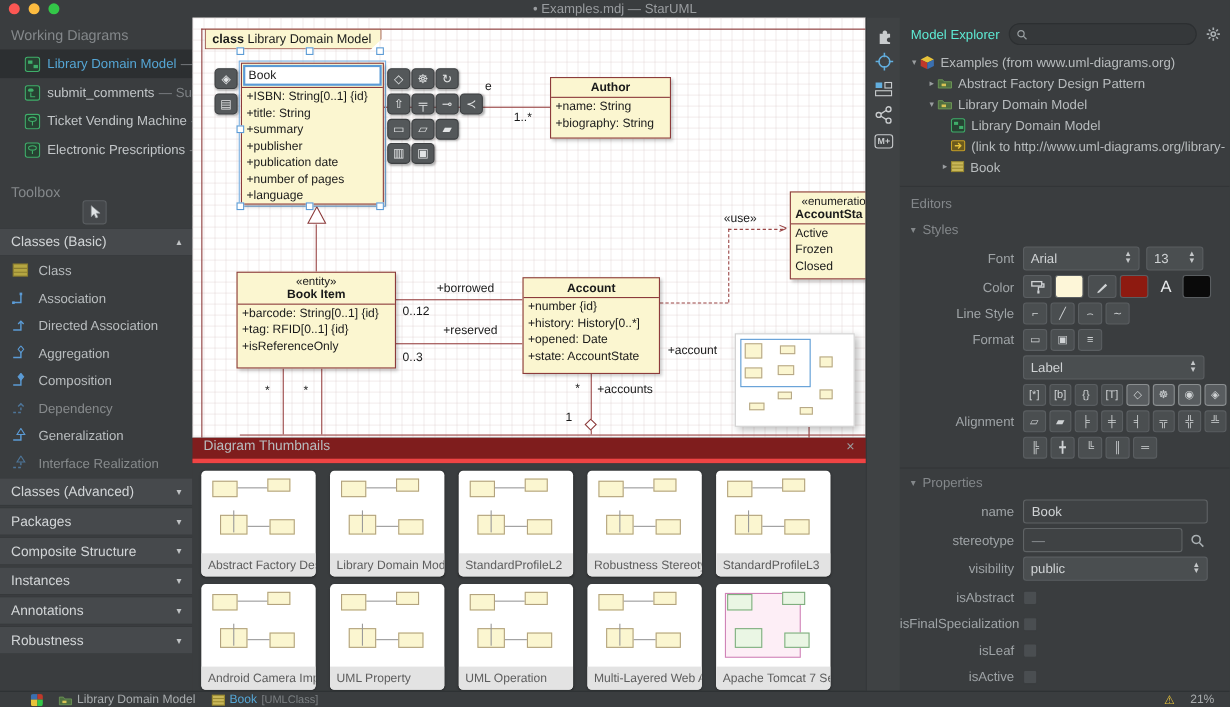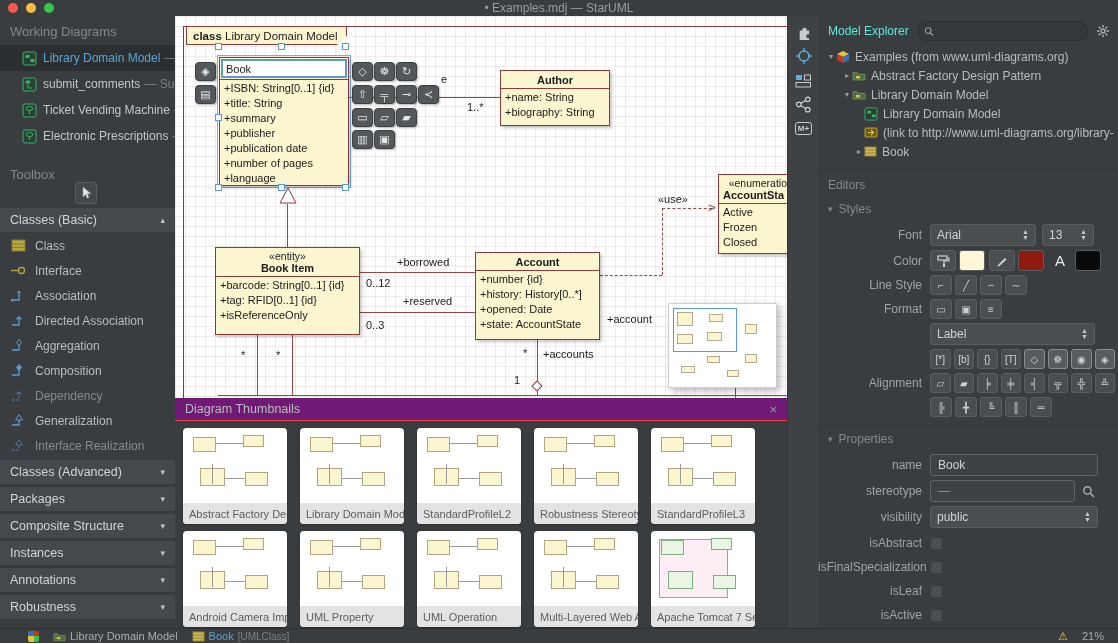--- a/index.html
+++ b/index.html
@@ -71,21 +71,21 @@
   .dd{height:22px;background:#4a4e50;border:1px solid #5a5e61;border-radius:3px;display:flex;align-items:center;padding:0 6px;color:#d0d3d5;cursor:pointer}
   .dd .ud{margin-left:auto;font-size:7px;line-height:6px;color:#c5c8ca;text-align:center}
   .sbtn{width:22px;height:20px;background:#4a4e50;border:1px solid #5a5e61;border-radius:3px;color:#cfd2d4;display:flex;align-items:center;justify-content:center;font-size:10px;margin-right:3px;cursor:pointer}
   .sbtn.on{background:#585c5f;border-color:#8a8e90}
   .sw{width:26px;height:21px;border-radius:3px;border:1px solid #5a5e61;margin-right:4px;cursor:pointer}
   .fld{height:22px;background:#3f4244;border:1px solid #5f6365;border-radius:3px;color:#d0d3d5;display:flex;align-items:center;padding:0 7px}
   .fld input{background:transparent;border:none;outline:none;color:#d0d3d5;font-size:12px;width:100%}
   .cb{width:13px;height:13px;background:#4a4e51;border:1px solid #3a3d3f;border-radius:2px;cursor:pointer}
   
   .thumbs{position:absolute;left:175px;top:398px;width:612px;height:230px;background:#3a3d3f}
-  .thumbs-h{height:23px;background:#701a75;border-bottom:1px solid #ef4444;display:flex;align-items:center;padding:0 10px;color:#b8bcbe;font-size:12.5px}
+  .thumbs-h{height:23px;background:#7f1d1d;border-bottom:4px solid #ef4444;display:flex;padding:0 10px;color:#b8bcbe;font-size:12.5px}
   .thumbs-h .x{margin-left:auto;color:#9a9ea0;font-size:13px;cursor:pointer}
   .cards{display:flex;gap:13px;padding:7px 0 0 8px}
   .card{width:104px;height:96px;background:#fff;border-radius:4px;overflow:hidden;position:relative;cursor:pointer;box-shadow:0 1px 2px rgba(0,0,0,.3)}
   .card .cap{position:absolute;left:0;right:0;bottom:0;height:21px;background:#e3e3e3;color:#5d5d5d;font-size:11px;display:flex;align-items:center;padding-left:6px;white-space:nowrap;overflow:hidden}
   .card .mb{position:absolute;background:#fbf6d0;border:1px solid #b3a37e}
   .card .ml{position:absolute;background:#9a9a9a}
   .card .mb1{left:10%;top:9%;width:22%;height:16%}
   .card .mb2{left:58%;top:7%;width:20%;height:13%}
   .card .mb3{left:16%;top:42%;width:24%;height:18%}
   .card .mb4{left:60%;top:46%;width:22%;height:14%}
@@ -170,27 +170,20 @@
   <div class="tool">
     <svg width="17" height="13" viewBox="0 0 17 13">
         <rect x="2" y="1" width="13" height="11" fill="#b5a642" stroke="#8a7d2f"></rect>
         <line x1="2" y1="5" x2="15" y2="5" stroke="#8a7d2f"></line>
         <line x1="2" y1="8.5" x2="15" y2="8.5" stroke="#8a7d2f"></line>
       </svg>
     <span>Class</span>
   </div>
   <div class="tool">
     <svg width="17" height="13" viewBox="0 0 17 13">
-        <line x1="1" y1="6.5" x2="8" y2="6.5" stroke="#b5a642" stroke-width="1.4"></line>
-        <circle cx="11.5" cy="6.5" r="3" fill="none" stroke="#b5a642" stroke-width="1.4"></circle>
-      </svg>
-    <span>Interface</span>
-  </div>
-  <div class="tool">
-    <svg width="17" height="13" viewBox="0 0 17 13">
         <polyline points="2,11 9,11 9,3" fill="none" stroke="#5b9bd5" stroke-width="1.3"></polyline>
         <rect x="1" y="10" width="2.4" height="2.4" fill="#5b9bd5"></rect>
         <rect x="7.8" y="2" width="2.4" height="2.4" fill="#5b9bd5"></rect>
       </svg>
     <span>Association</span>
   </div>
   <div class="tool">
     <svg width="17" height="13" viewBox="0 0 17 13">
         <polyline points="2,11 9,11 9,3" fill="none" stroke="#5b9bd5" stroke-width="1.3"></polyline>
         <polyline points="6.5,5.5 9,3 11.5,5.5" fill="none" stroke="#5b9bd5" stroke-width="1.3"></polyline>

